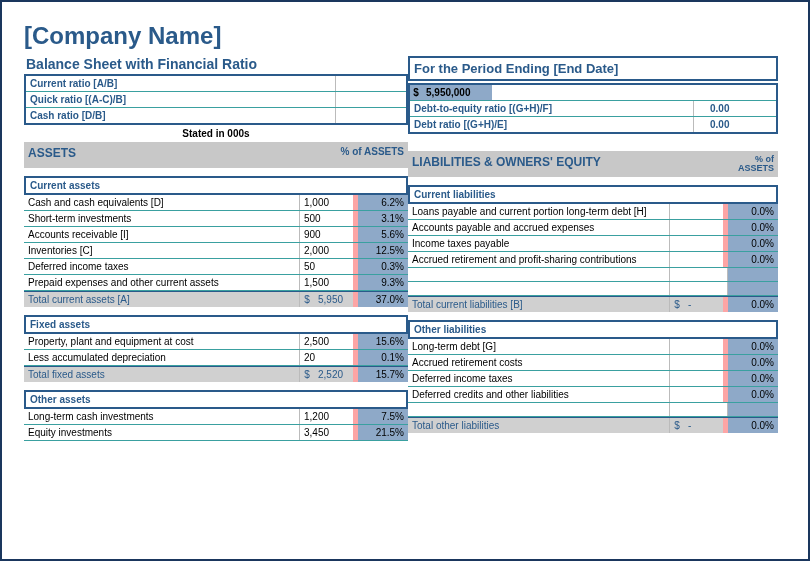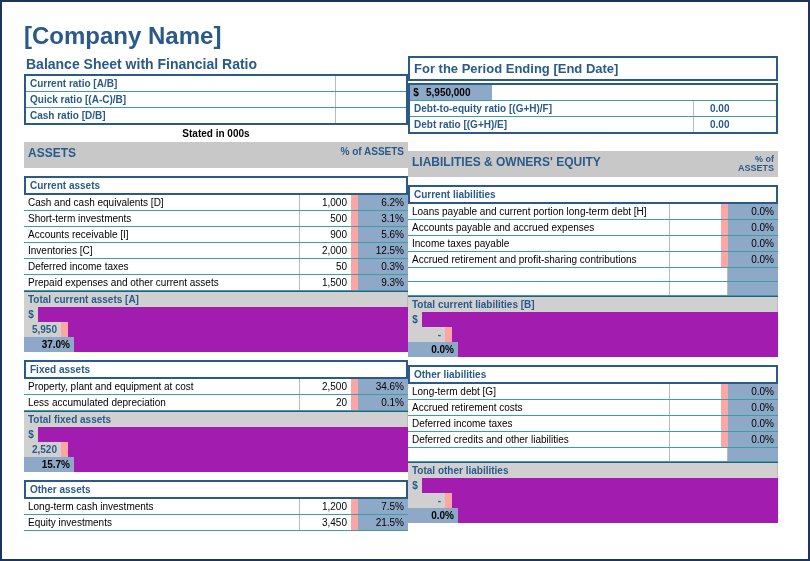--- a/index.html
+++ b/index.html
@@ -112,38 +112,37 @@
   }
   .data-row:first-of-type {
   }
   .data-label {
     flex: 1;
     padding: 2px 4px;
     border-right: 1px solid #bbb;
   }
   .data-val {
     width: 58px;
-    text-align: right;
-    padding: 2px 4px;
-    border-right: 7px solid #fca5a5;
+    text-align: left;
+    padding: 2px 4px;
+    border-right: 5px solid #fca5a5;
   }
   .data-pct {
     width: 50px;
     text-align: right;
     padding: 2px 4px;
     background: #8ea9c8;
   }
   .total-row {
     display: flex;
     color: #2a5a8a;
-    font-weight: bold;
-    background: #a21caf;
+    font-weight: normal;
+    background: #7dd3fc;
     font-size: 10px;
     border-top: 1px solid #2a5a8a;
-    flex-direction: column;
   }
   .total-row .data-label {
     background: #d0d0d0;
   }
   .total-row .data-cur {
     width: 14px;
     text-align: center;
     padding: 2px 0;
     background: #d0d0d0;
   }
@@ -230,21 +229,21 @@
         <div class="data-label">Total current assets  [A]</div>
         <div class="data-cur">$</div>
         <div class="data-val">5,950</div>
         <div class="data-pct">37.0%</div>
       </div>
 
       <div class="section-head">Fixed assets</div>
       <div class="data-row">
           <div class="data-label">Property, plant and equipment at cost</div>
           <div class="data-val">2,500</div>
-          <div class="data-pct">34.6%</div>
+          <div class="data-pct">15.6%</div>
         </div>
       <div class="data-row">
           <div class="data-label">Less accumulated depreciation</div>
           <div class="data-val">20</div>
           <div class="data-pct">0.1%</div>
         </div>
       <div class="total-row">
         <div class="data-label">Total fixed assets</div>
         <div class="data-cur">$</div>
         <div class="data-val">2,520</div>

